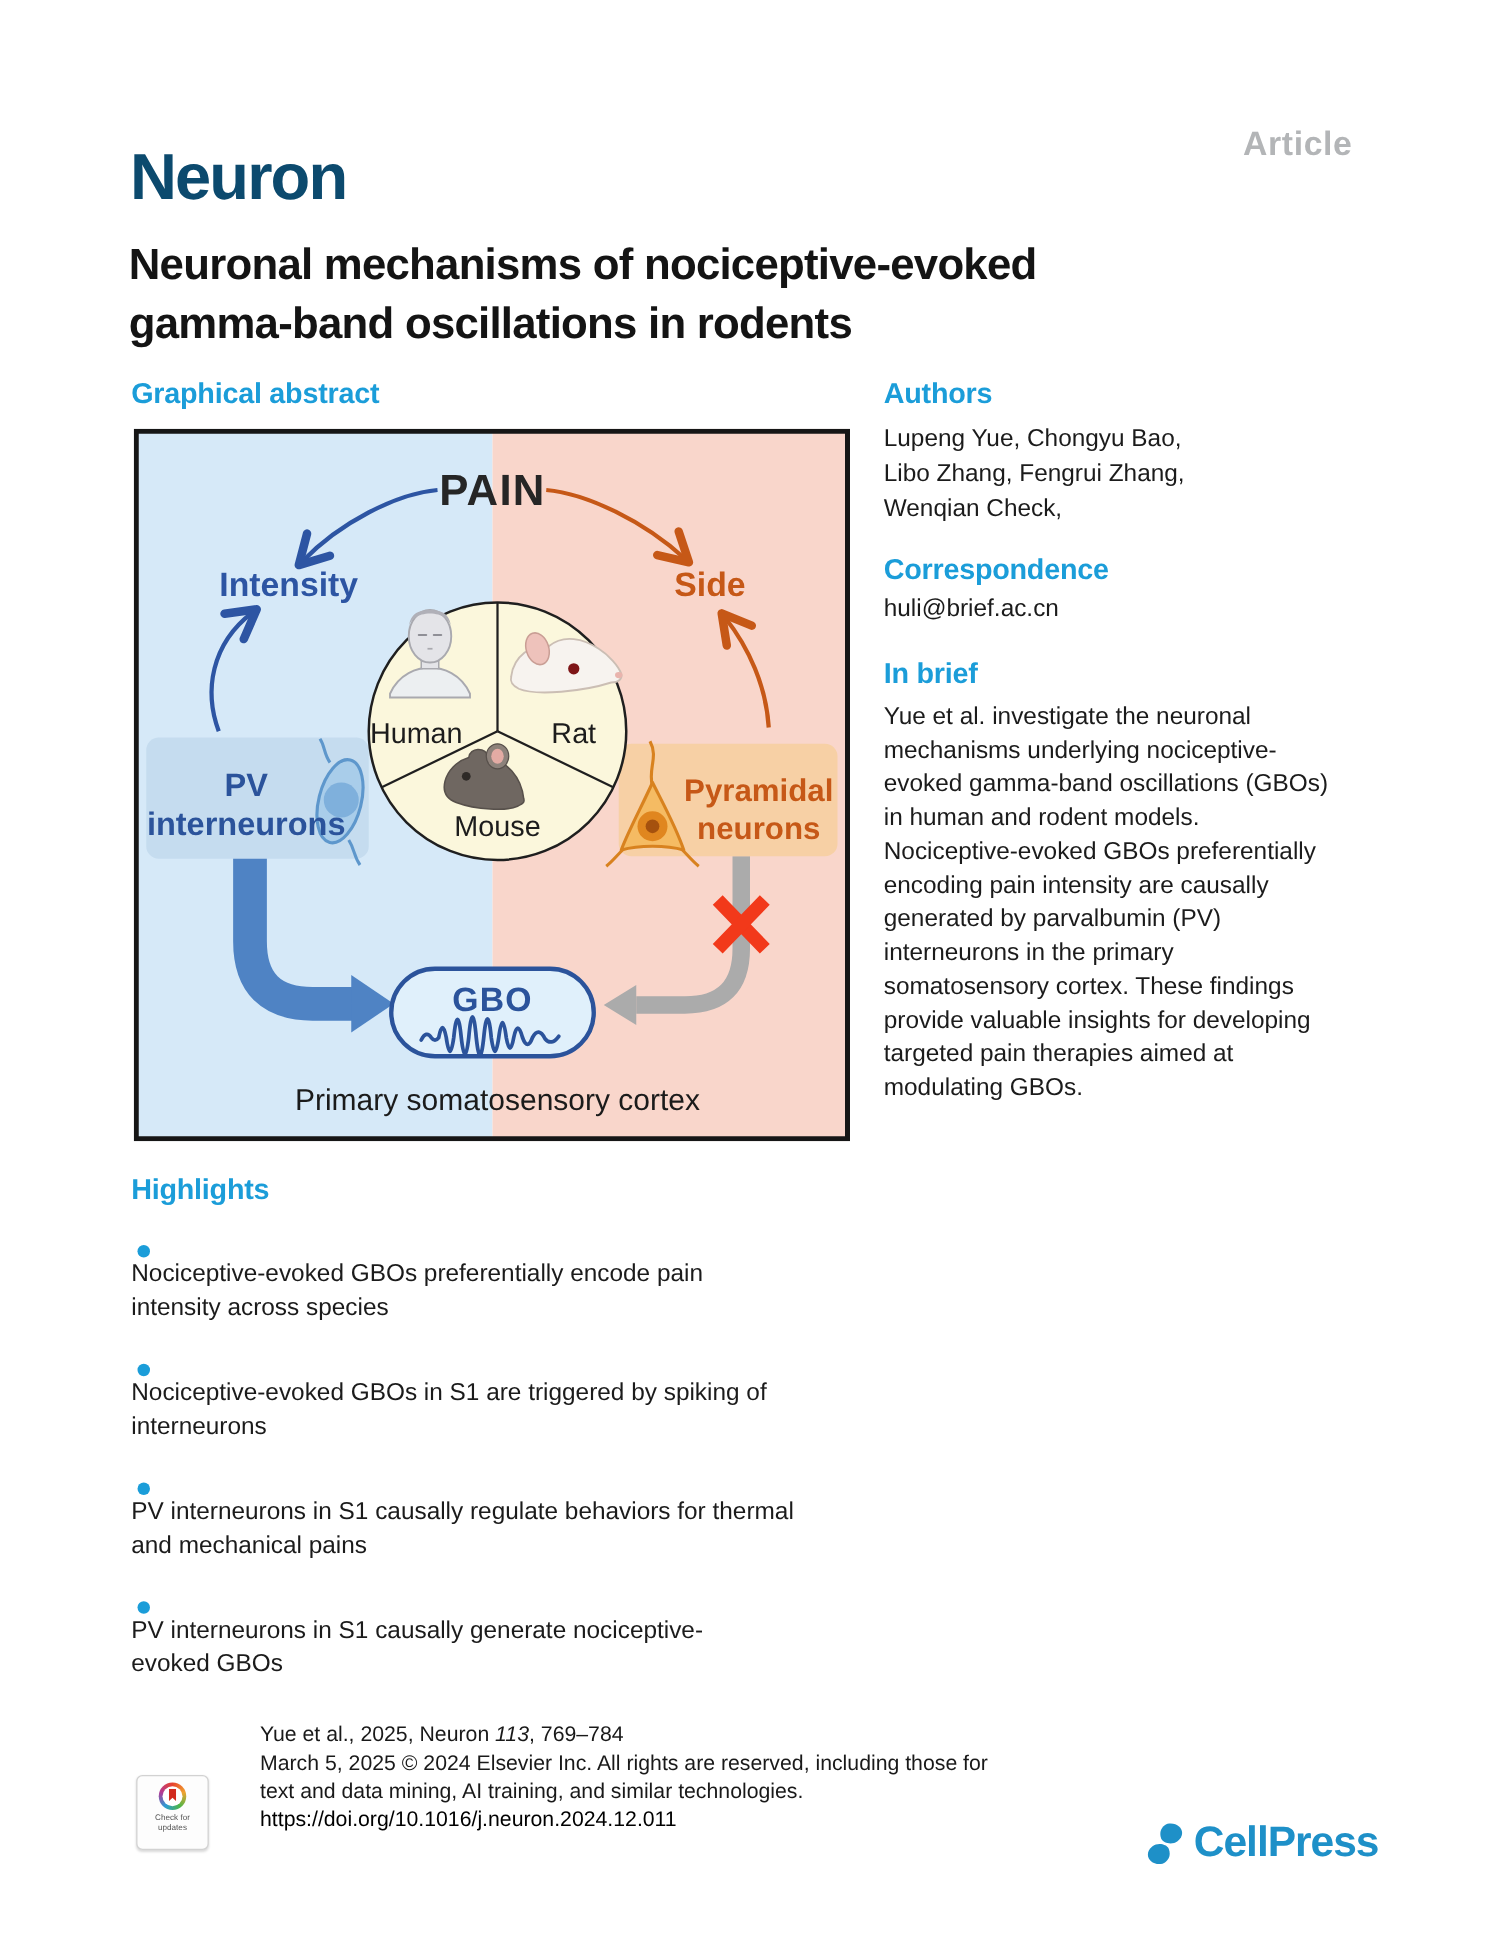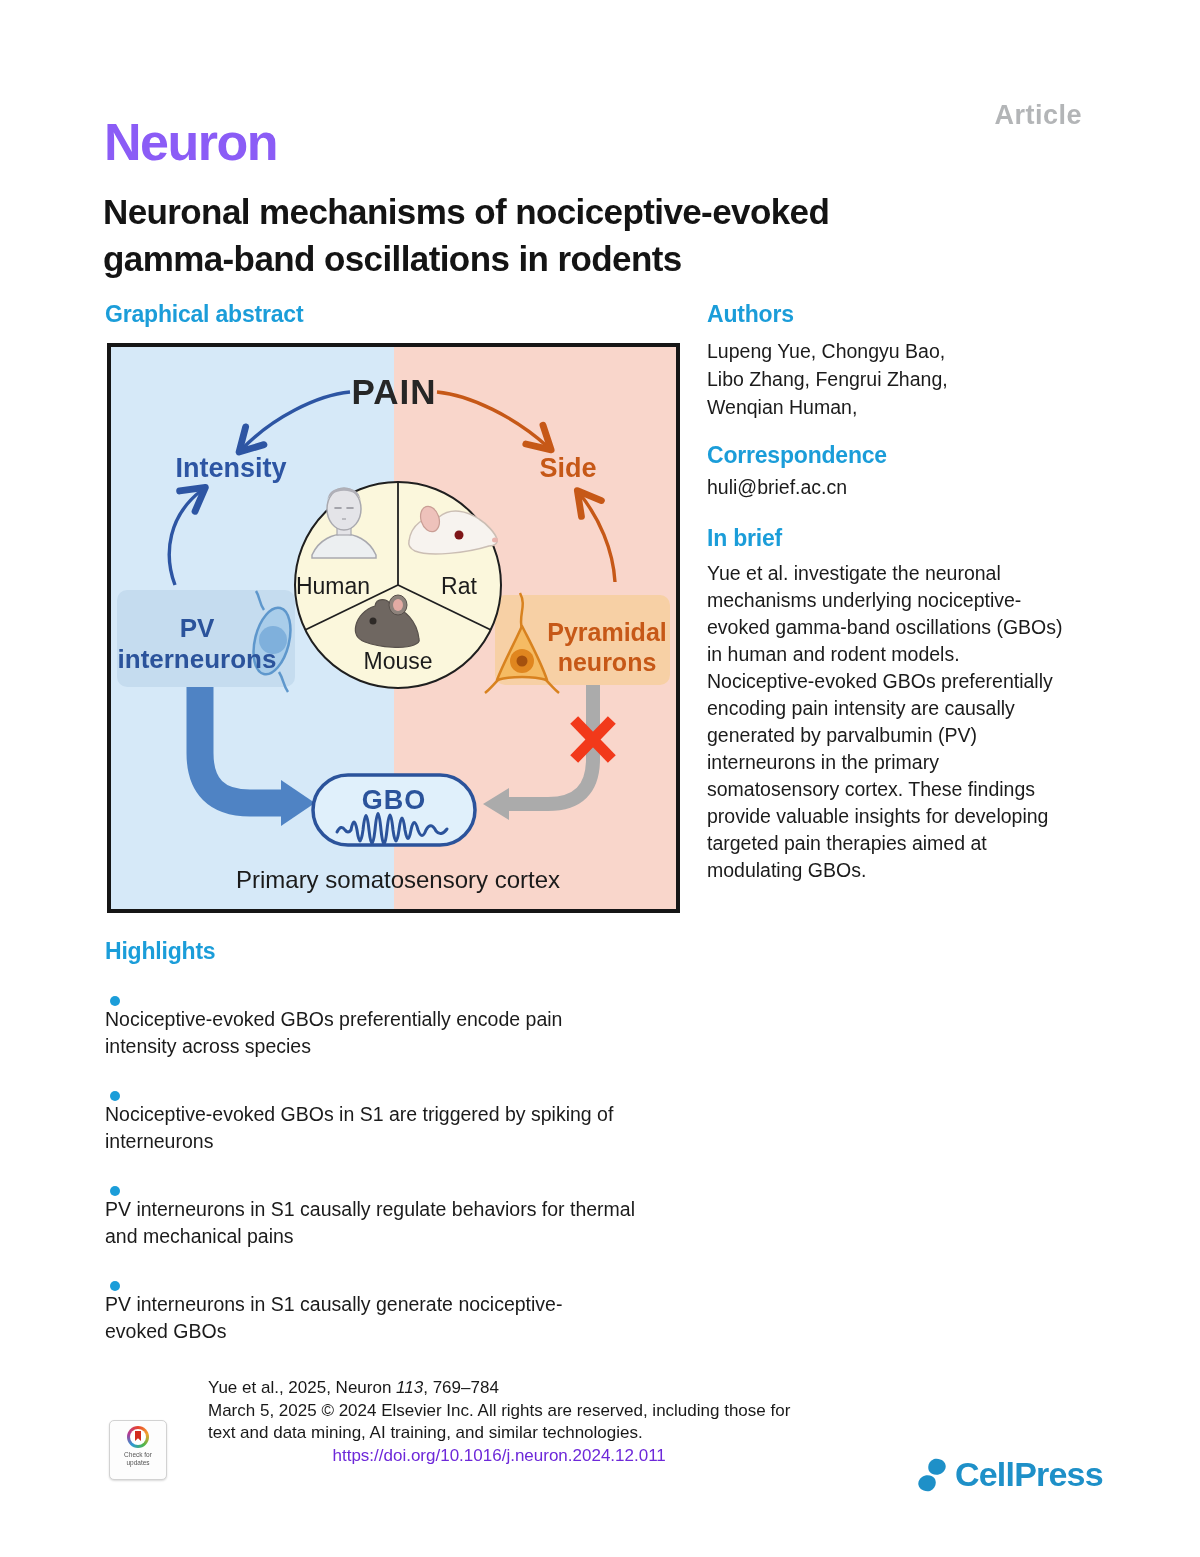--- a/index.html
+++ b/index.html
@@ -8,21 +8,21 @@
     font-family:"Liberation Sans", sans-serif;color:#1a1a1a;overflow:hidden;
   }
   svg text{font-family:"Liberation Sans", sans-serif;}
 
   .article-label{
     position:absolute;top:100px;right:118px;
     font-size:27px;font-weight:bold;color:#b3b5b7;letter-spacing:.5px;
   }
   .journal-logo{
     position:absolute;top:112px;left:104px;
-    font-size:52px;font-weight:bold;color:#8b5cf6;letter-spacing:-1.5px;
+    font-size:52px;font-weight:bold;color:#0c4a6e;letter-spacing:-1.5px;
   }
   .paper-title{
     position:absolute;top:189px;left:103px;width:960px;
     font-size:35px;font-weight:bold;color:#141414;line-height:1.33;
     letter-spacing:-.6px;white-space:pre-line;
   }
   .section-heading{
     font-size:23px;font-weight:bold;color:#1b9dd9;letter-spacing:-.2px;
   }
   .ga-heading{position:absolute;top:301px;left:105px;}
@@ -43,21 +43,21 @@
   .hl-item{display:flex;margin-top:22px;flex-direction:column;}
   .hl-bullet{
     flex:none;width:10px;height:10px;border-radius:50%;
     background:#1b9dd9;margin:9px 14px 0 5px;
   }
   .hl-text{font-size:19.5px;line-height:27px;color:#1b1b1b;white-space:pre-line;}
 
   .footer-text{position:absolute;top:1377px;left:208px;font-size:17px;line-height:22.5px;color:#191919;}
   .footer-text .vol{font-style:italic;}
   .footer-line2{white-space:pre-line;}
-  .doi-link{color:#6d28d9;text-decoration:none;cursor:pointer;text-align:center;}
+  .doi-link{color:#000000;text-decoration:none;cursor:pointer;}
 
   .update-badge{
     position:absolute;top:1420px;left:109px;width:56px;height:58px;
     border:1px solid #d2d2d2;border-radius:5px;background:#fdfdfd;
     box-shadow:0 1px 2px rgba(0,0,0,.15);
     display:flex;flex-direction:column;align-items:center;cursor:pointer;
   }
   .update-ring{
     width:22px;height:22px;border-radius:50%;margin-top:5px;position:relative;
     background:conic-gradient(#e8432d,#f0a32f,#4eb648,#2c9bd5,#b03a96,#e8432d);
@@ -185,21 +185,21 @@
 
   <rect x="2" y="2" width="569" height="566" fill="none" stroke="#161616" stroke-width="4"></rect>
 </svg>
 </div>
 
 <div class="right-col">
   <div class="section-heading">Authors</div>
   <div class="authors-list">
     <div>Lupeng Yue, Chongyu Bao,</div>
     <div>Libo Zhang, Fengrui Zhang,</div>
-    <div>Wenqian Human,</div>
+    <div>Wenqian Check,</div>
   </div>
 
   <div class="section-heading corr-heading">Correspondence</div>
   <div class="corr-email">huli@brief.ac.cn</div>
 
   <div class="section-heading brief-heading">In brief</div>
   <div class="brief-text">Yue et al. investigate the neuronal
 mechanisms underlying nociceptive-
 evoked gamma-band oscillations (GBOs)
 in human and rodent models.

